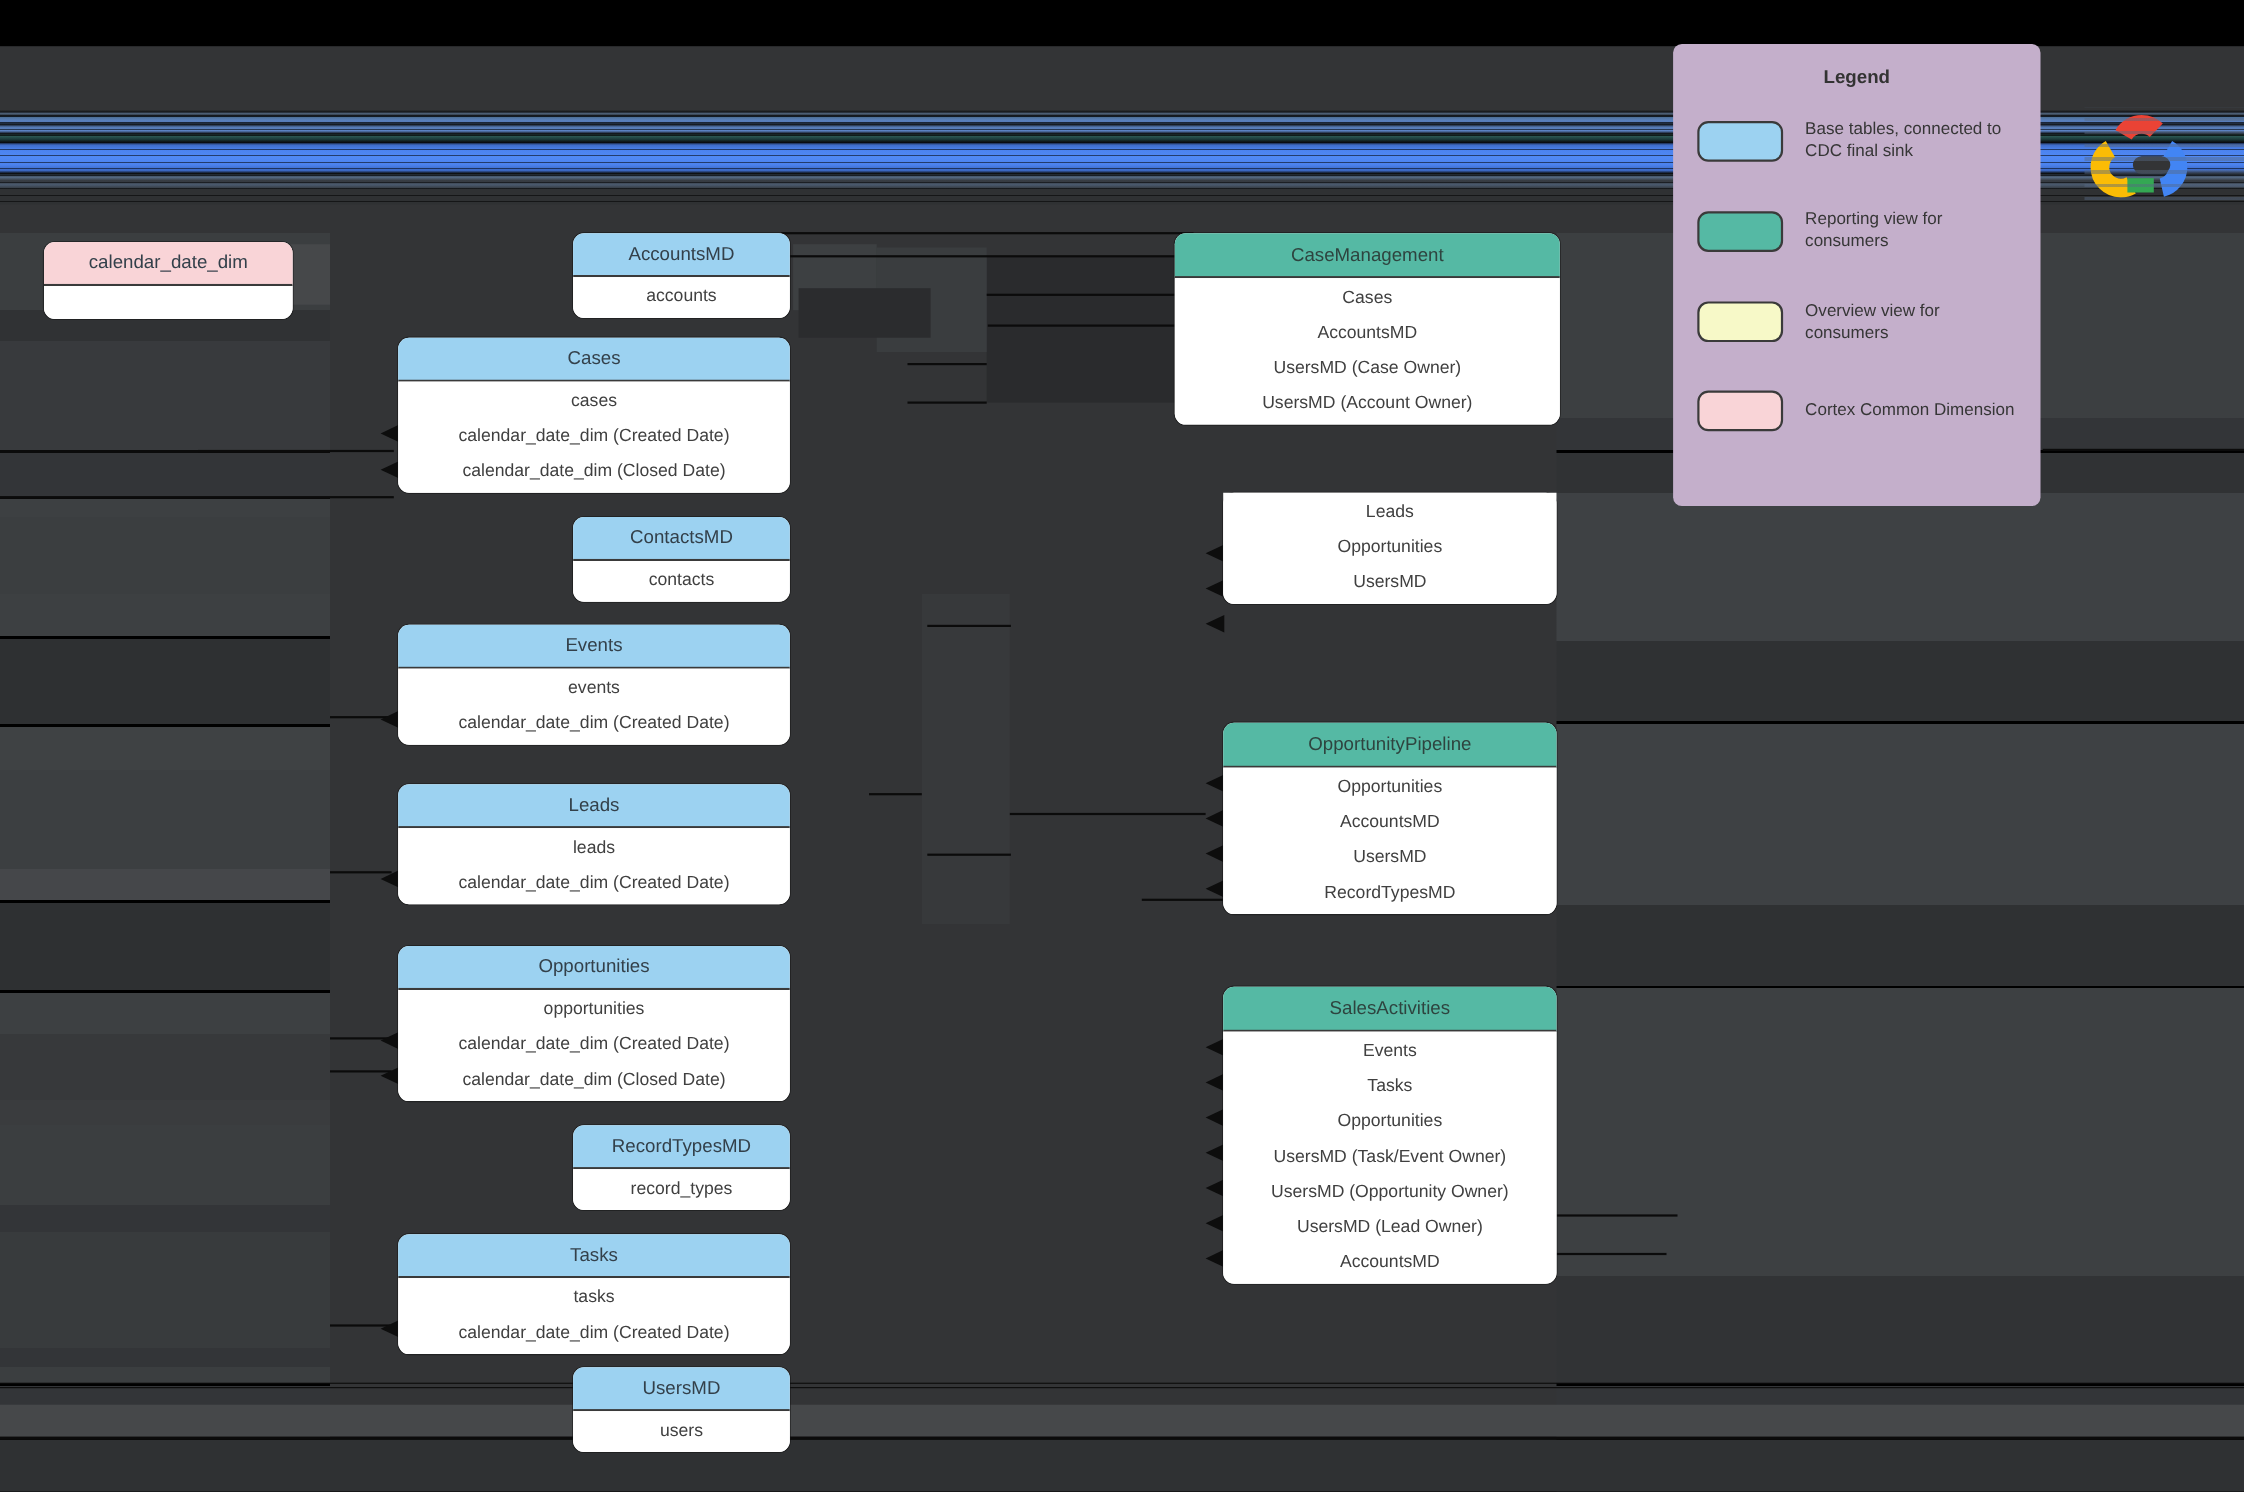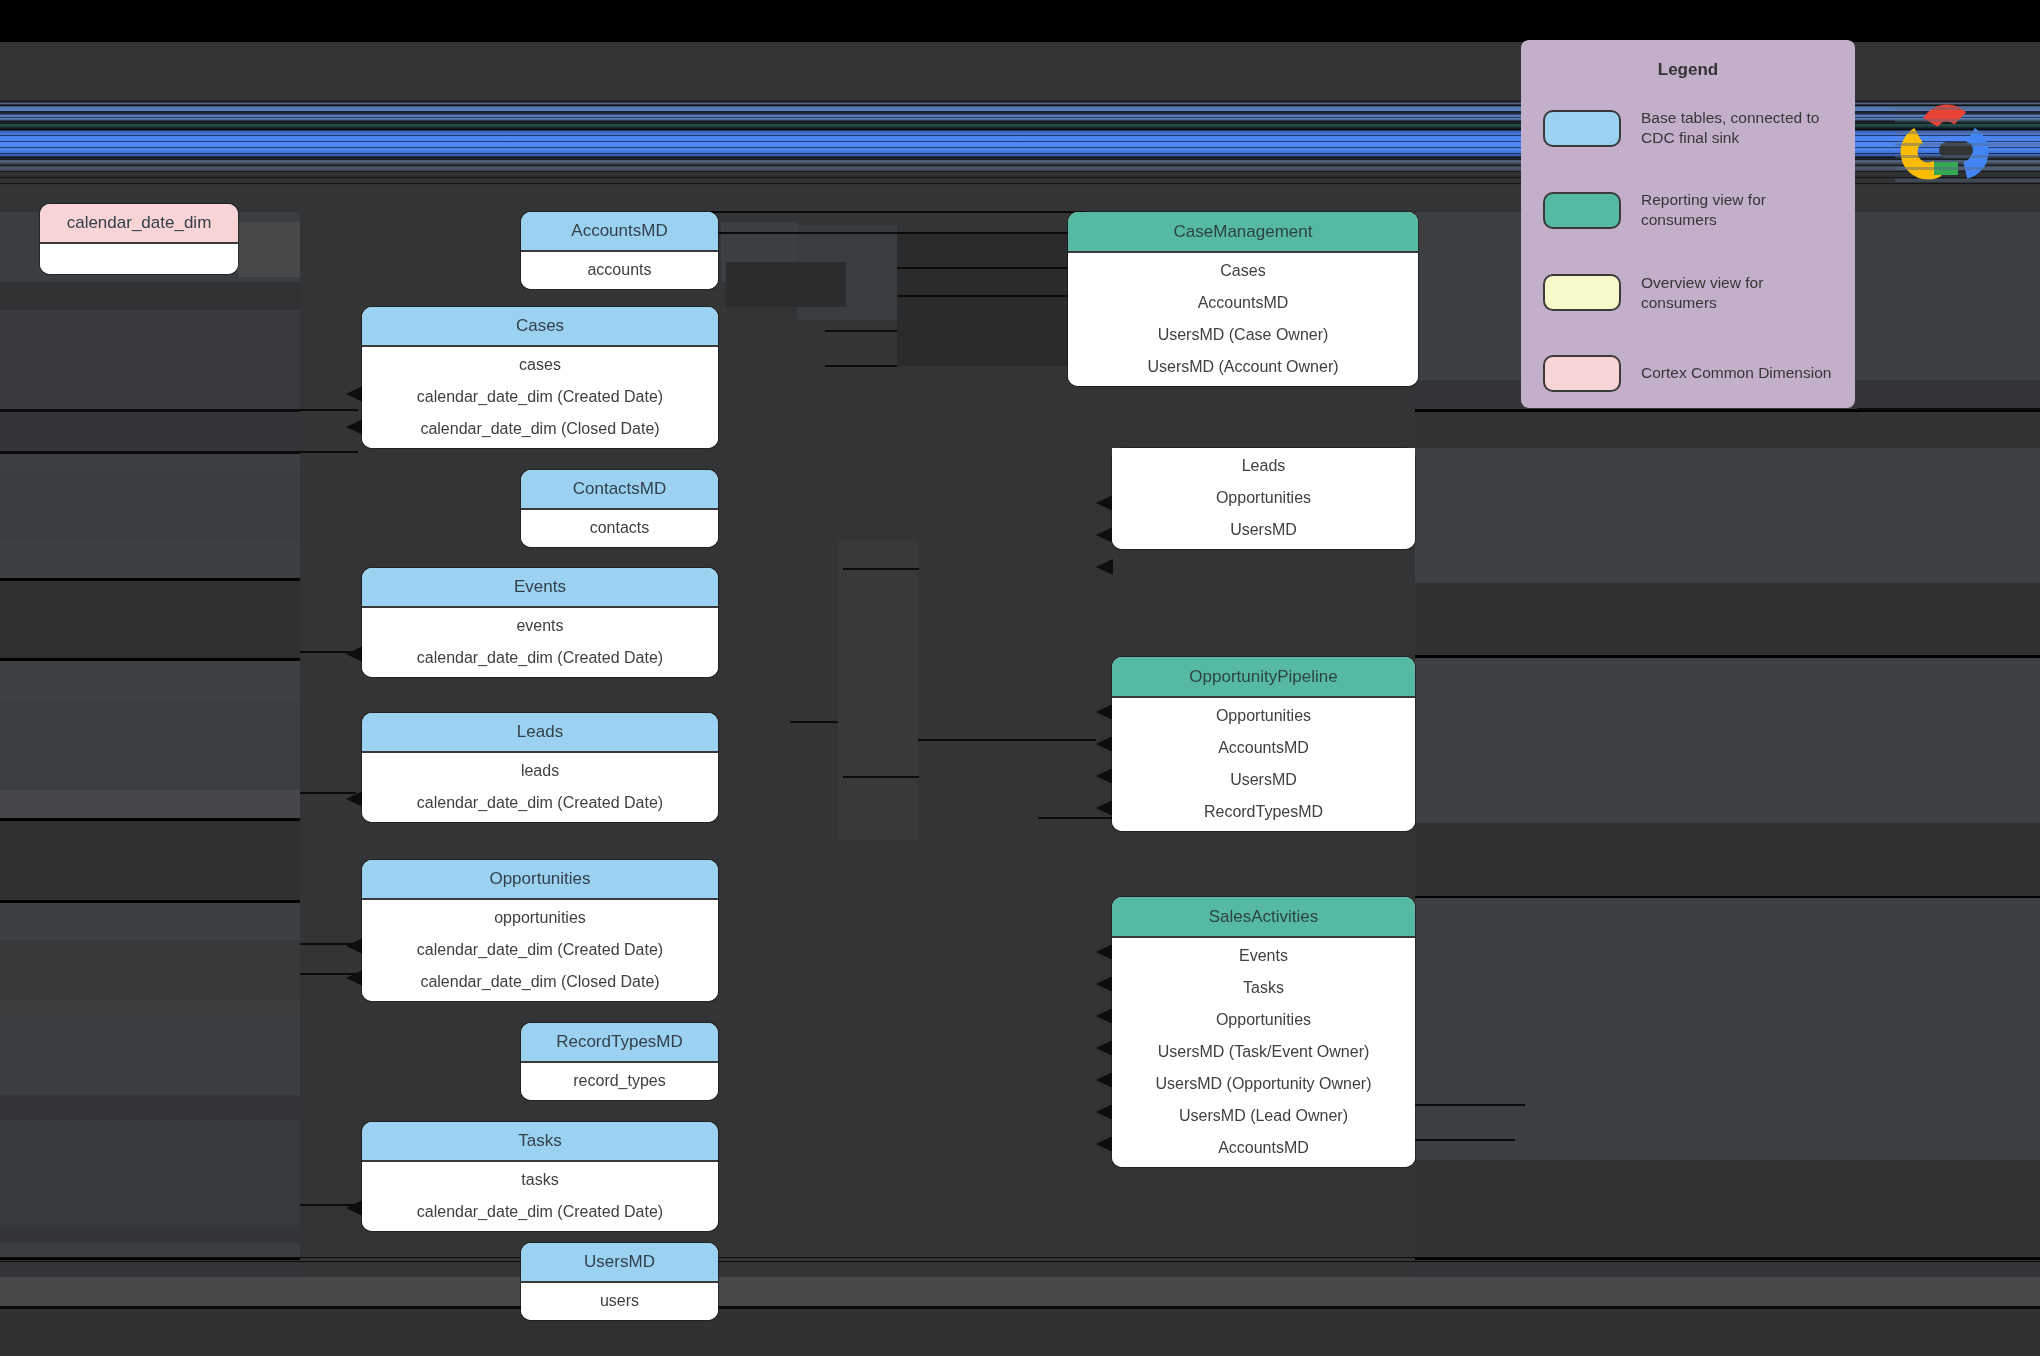--- a/index.html
+++ b/index.html
@@ -89,21 +89,21 @@
   .table.teal .hdr{height:39px;color:#2e443f;}
   .table .body{border-radius:0 0 10px 10px;background:#fff;padding:2px 0 3px;}
   .table .row{height:32px;display:flex;align-items:center;justify-content:center;
       font-size:16px;color:#404040;white-space:nowrap;}
   .blue .hdr{background:#9cd2f1;}
   .teal .hdr{background:#55b9a4;}
   .pink .hdr{background:#f9d4d7;}
   .empty-body{height:30px;border-radius:0 0 10px 10px;background:#fff;}
 
   
-  .legend{position:absolute;left:1521px;top:40px;width:334px;height:368px;z-index:7;
+  .legend{position:absolute;left:1521px;top:40px;width:334px;height:420px;z-index:7;
       background:#c4afcb;border-radius:8px;box-sizing:border-box;padding:20px 22px;}
   .legend-title{text-align:center;font-weight:bold;font-size:17px;color:#333;margin-bottom:28px;}
   .legend-item{display:flex;align-items:center;gap:20px;margin-bottom:42px;}
   .legend-item:last-child{margin-bottom:0;}
   .swatch{width:78px;height:37px;border:2px solid #3a3a3a;border-radius:10px;flex:0 0 auto;box-sizing:border-box;}
   .sw-0{background:#9cd2f1;} .sw-1{background:#55b9a4;} .sw-2{background:#f7f9c8;} .sw-3{background:#f9d4d7;}
   .legend-label{font-size:15.5px;line-height:1.3;color:#363636;}
 
   
   .logo{position:absolute;left:1895px;top:98px;width:100px;height:88px;z-index:5;}
@@ -179,21 +179,21 @@
     <div class="arrow" style="left:1096px;top:800px"></div>
     <div class="arrow" style="left:1096px;top:944px"></div>
     <div class="arrow" style="left:1096px;top:976px"></div>
     <div class="arrow" style="left:1096px;top:1008px"></div>
     <div class="arrow" style="left:1096px;top:1040px"></div>
     <div class="arrow" style="left:1096px;top:1072px"></div>
     <div class="arrow" style="left:1096px;top:1104px"></div>
     <div class="arrow" style="left:1096px;top:1136px"></div>
   </div>
 
-  <div class="table pink" style="left:40px;top:204px;width:198px">
+  <div class="table pink" style="left:40px;top:220px;width:226px">
     <div class="hdr">calendar_date_dim</div>
     <div class="empty-body"></div>
   </div>
 
   <div class="table blue" style="left:521px;top:212px;width:197px">
     <div class="hdr">AccountsMD</div>
     <div class="body">
       <div class="row">accounts</div>
     </div>
   </div>

